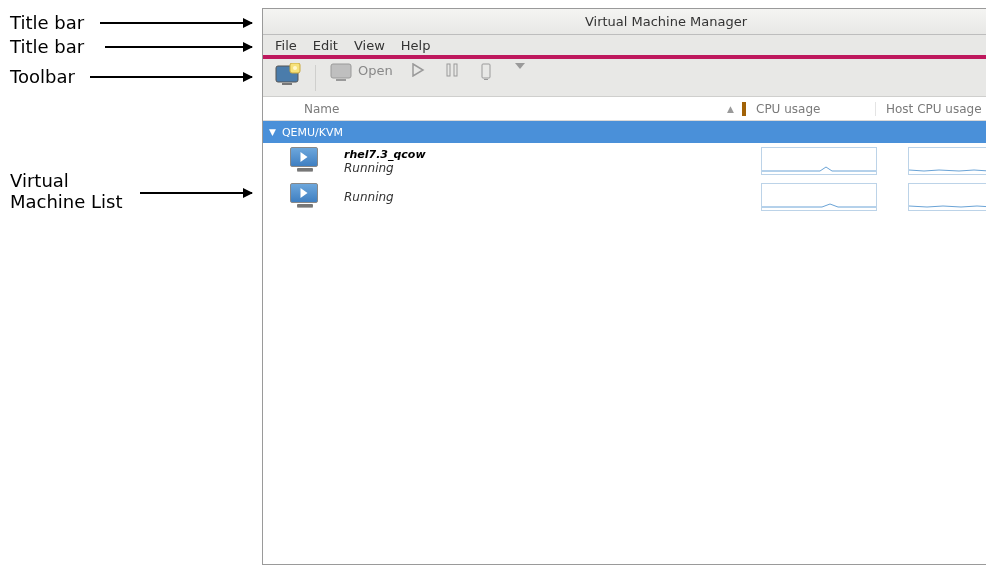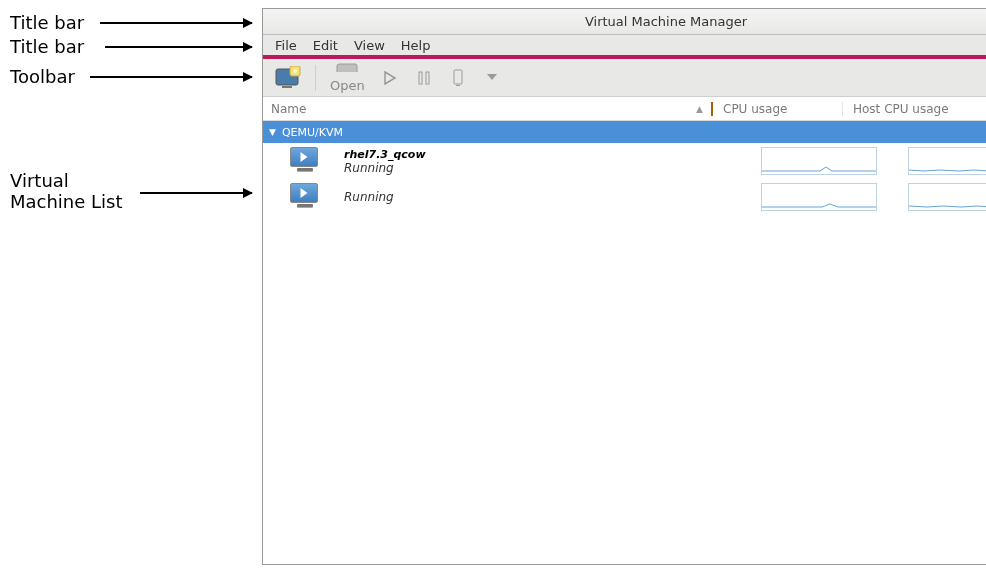--- a/index.html
+++ b/index.html
@@ -33,32 +33,32 @@
     display: flex; align-items: center; padding: 0 4px; font-size: 13px; color: #333;
   }
   .menubar .menu-item { padding: 2px 8px; cursor: pointer; }
 
   .toolbar {
     height: 38px; background: #e8e8e6; border-bottom: 1px solid #cfcfcd;
     display: flex; align-items: center; padding: 0 6px; gap: 4px;
   }
   .toolbar .sep { width: 1px; height: 26px; background: #cfcfcd; margin: 0 4px; }
   .tool-btn {
-    height: 30px; min-width: 30px; display: flex; align-items: center; justify-content: center;
-    padding: 0 6px; color: #888; cursor: pointer; border-radius: 3px; flex-direction: column;
+    height: 30px; min-width: 30px; display: flex; justify-content: center;
+    padding: 0 6px; color: #888; cursor: pointer; border-radius: 3px;
   }
   .tool-btn.primary { color: #333; }
   .tool-btn svg { display: block; }
   .tool-open { gap: 6px; font-size: 13px; }
 
   .column-headers {
     height: 24px; background: #fff; border-bottom: 1px solid #d9d9d9;
     display: flex; align-items: center; font-size: 12px; color: #7a7a7a;
   }
-  .col-name { flex: 0 0 450px; padding-left: 8px; display: flex; align-items: center; justify-content: space-between; border-right: 2px solid #a16207; }
+  .col-name { flex: 0 0 450px; padding-left: 8px; display: flex; align-items: center; justify-content: space-between; border-right: 4px solid #a16207; margin-left: 33px; }
   .col-name .sort-tri { font-size: 9px; color: #9a9a9a; padding-right: 8px; }
   .col-cpu { flex: 0 0 130px; padding-left: 10px; border-right: 1px solid #e4e4e4; }
   .col-hostcpu { flex: 1; padding-left: 10px; }
 
   .vm-list { flex: 1; background: #fff; overflow: auto; }
   .group-header {
     height: 22px; background: #4a90d9; color: #fff; font-size: 11px;
     display: flex; align-items: center; padding-left: 6px; gap: 6px;
   }
   .group-header .tri { font-size: 9px; }

